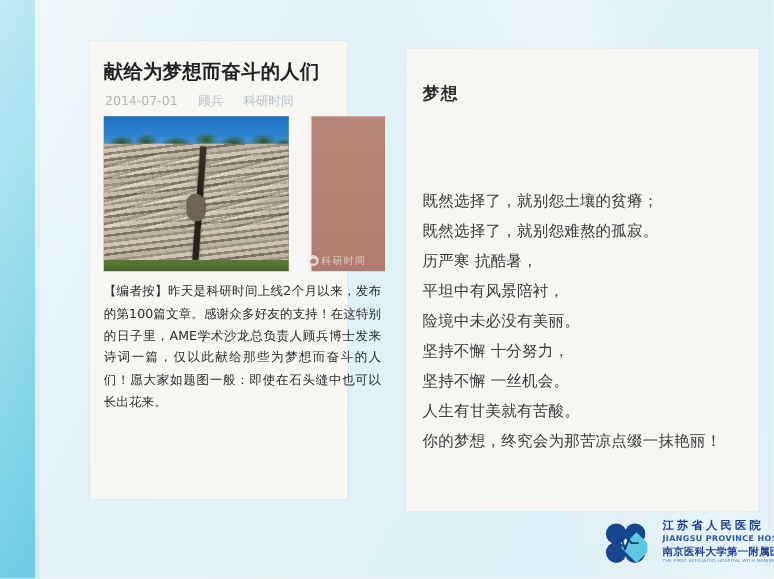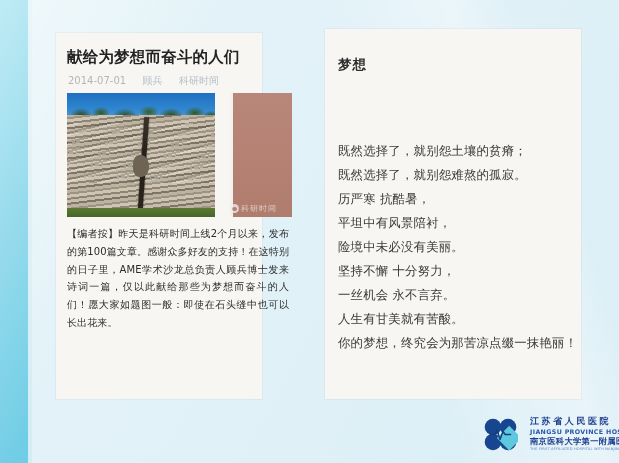--- a/index.html
+++ b/index.html
@@ -46,21 +46,21 @@
     left: 0; top: 0; width: 619px; height: 463px;
     background:
       linear-gradient(115deg, rgba(255,255,255,0.50) 0%, rgba(255,255,255,0.0) 28%),
       linear-gradient(72deg, rgba(255,255,255,0.0) 60%, rgba(255,255,255,0.35) 78%, rgba(255,255,255,0.0) 86%);
     pointer-events: none;
   }
 
   
   .card-left {
     position: absolute;
-    left: 56px;
+    left: 72px;
     top: 33px;
     width: 206px;
     height: 366px;
     background: #f7f6f3;
     box-shadow: 0 0 0 1px rgba(0,0,0,0.03);
   }
 
   .article-title {
     position: absolute;
     left: 11px;
@@ -228,22 +228,22 @@
     line-height: 1.78;
     color: #2b2b2b;
     text-align: justify;
     letter-spacing: 0.1px;
   }
 
   
   .card-right {
     position: absolute;
     left: 325px;
-    top: 29px;
-    width: 256px;
+    top: 39px;
+    width: 282px;
     height: 370px;
     background: #f7f6f3;
     box-shadow: 0 0 0 1px rgba(0,0,0,0.03);
   }
   .poem-title {
     position: absolute;
     left: 13px;
     top: 27px;
     font-size: 13.5px;
     font-weight: bold;
@@ -369,21 +369,21 @@
 
   <div class="card-right">
     <div class="poem-title">梦想</div>
     <div class="poem-body">
       <div class="line">既然选择了，就别怨土壤的贫瘠；</div>
       <div class="line">既然选择了，就别怨难熬的孤寂。</div>
       <div class="line">历严寒 抗酷暑，</div>
       <div class="line">平坦中有风景陪衬，</div>
       <div class="line">险境中未必没有美丽。</div>
       <div class="line">坚持不懈 十分努力，</div>
-      <div class="line">一丝机会 永不言弃。</div>
+      <div class="line">坚持不懈 一丝机会。</div>
       <div class="line">人生有甘美就有苦酸。</div>
       <div class="line">你的梦想，终究会为那苦凉点缀一抹艳丽！</div>
     </div>
   </div>
 
   <div class="logo">
     <div class="logo-mark">
       <svg width="35" height="35" viewBox="0 0 35 35">
         <circle cx="10" cy="10" r="8.3" fill="#18458f"></circle>
         <circle cx="25" cy="10" r="8.3" fill="#18458f"></circle>

